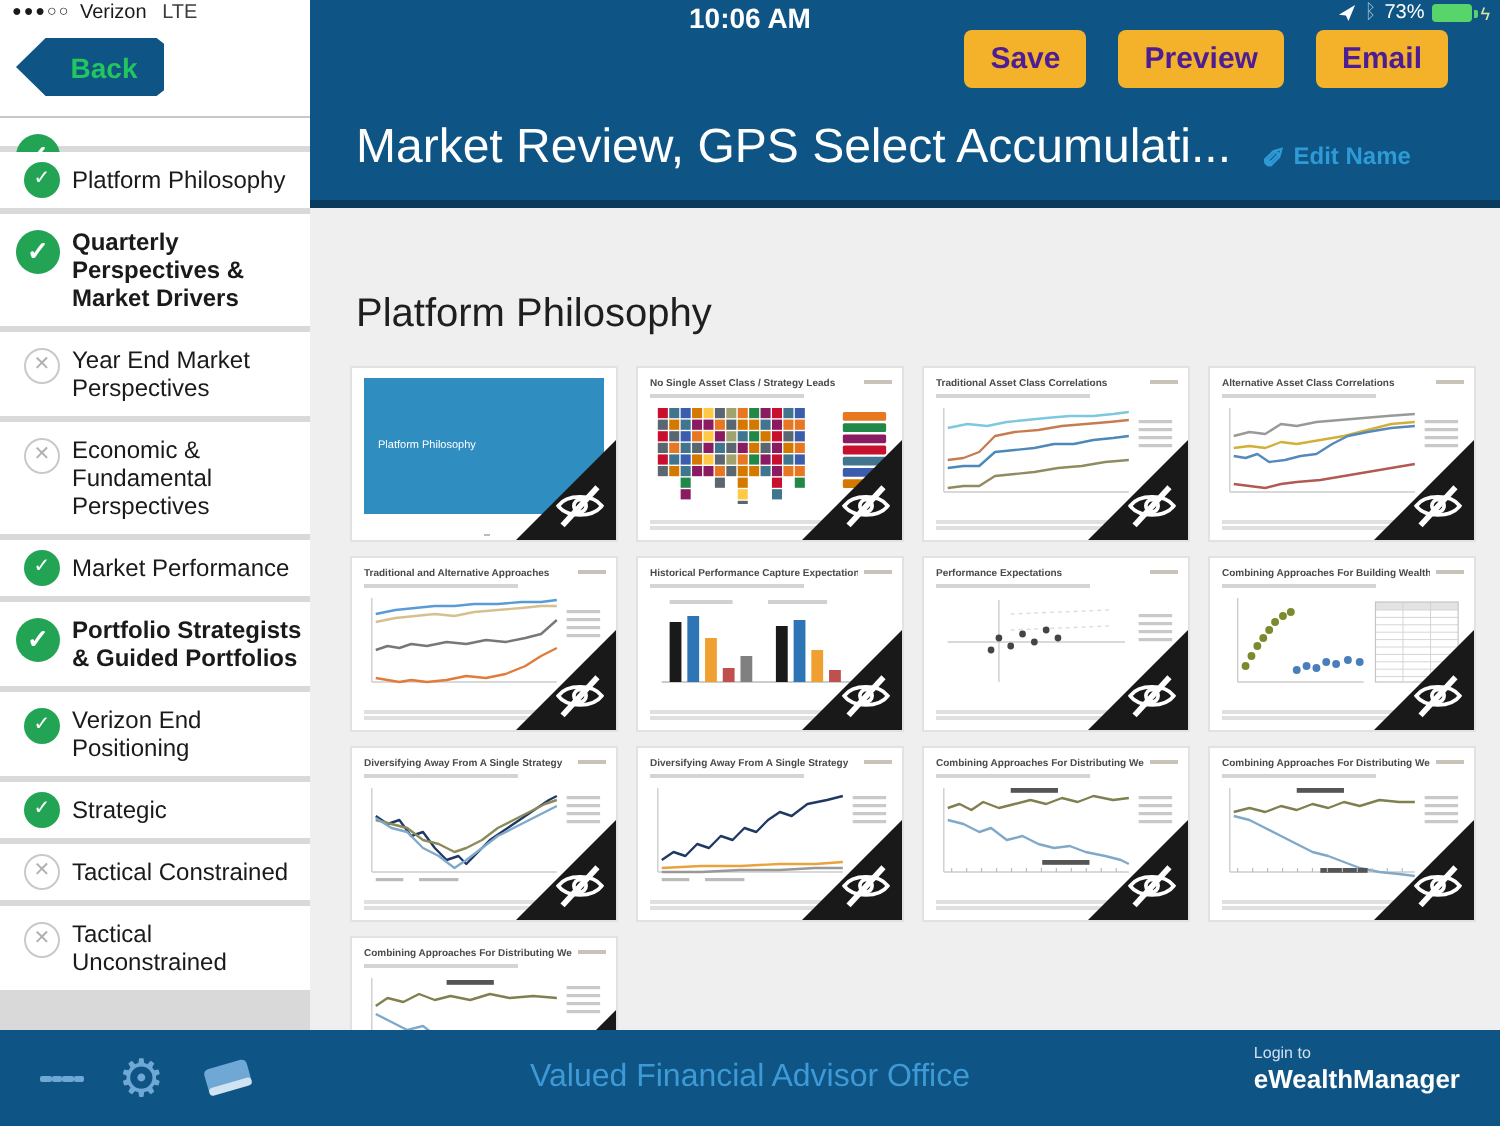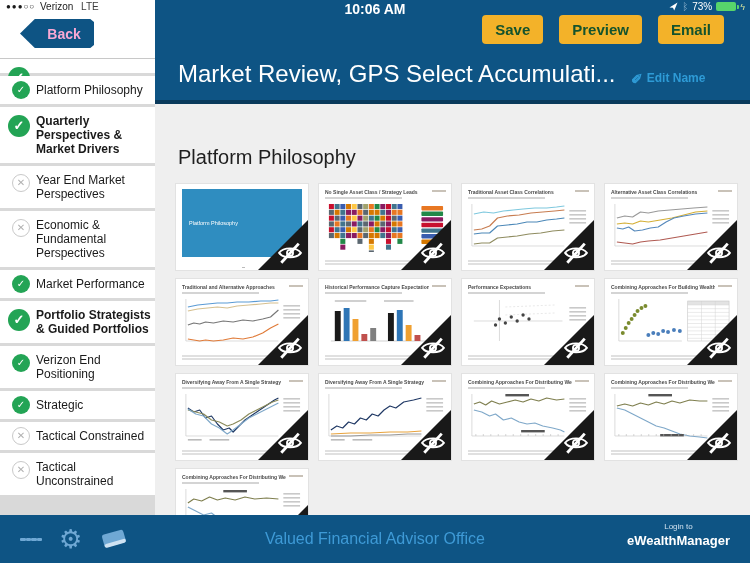--- a/index.html
+++ b/index.html
@@ -15,29 +15,29 @@
   .sb-time { position:absolute; left:50%; transform:translateX(-50%); top:1px; font-size:14px; font-weight:bold; color:#fff; }
   .sb-right { position:absolute; right:5px; top:1px; display:flex; align-items:center; gap:4px; color:#fff; font-size:10px; }
   .sb-bt { color:#8fb3cd; font-size:10px; }
   .sb-batt { width:20px; height:9px; background:#57d56b; border-radius:2px; position:relative; }
   .sb-batt::after { content:""; position:absolute; right:-3px; top:2.5px; width:2px; height:4px; background:#57d56b; border-radius:0 1px 1px 0; }
   .sb-bolt { color:#d8e6a0; font-size:9px; }
 
   
   #header { position:absolute; left:155px; top:0; width:595px; height:104px; background:#0E5484; border-bottom:4px solid #0A3A5C; z-index:10; }
   #hdr-buttons { position:absolute; top:15px; right:26px; display:flex; gap:16px; }
-  .hdr-btn { background:#F3B229; color:#14532d; border:none; border-radius:4px; font-family:"Liberation Sans",sans-serif; font-size:15px; font-weight:bold; padding:6px 13px; cursor:pointer; }
+  .hdr-btn { background:#F3B229; color:#4c1d95; border:none; border-radius:4px; font-family:"Liberation Sans",sans-serif; font-size:15px; font-weight:bold; padding:6px 13px; cursor:pointer; }
   #doc-title { position:absolute; left:23px; top:60px; width:445px; font-size:24px; color:#fff; white-space:nowrap; overflow:hidden; }
   #edit-name { position:absolute; left:476px; top:70px; color:#2E9BD6; font-size:12px; font-weight:bold; display:flex; align-items:center; gap:4px; cursor:pointer; }
   .pencil { display:inline-block; transform:scaleY(-1); font-size:14px; }
 
   
   #sidebar { position:absolute; left:0; top:0; width:155px; height:515px; background:#D9D9D9; z-index:20; }
   #sidebar-top { position:absolute; top:0; left:0; width:155px; height:59px; background:#fff; border-bottom:1px solid #c8c8c8; }
-  #back-btn { position:absolute; left:20px; top:19px; width:74px; height:29px; background:#0E5484; color:#f9a8d4; font-size:14px; font-weight:bold; border:none; clip-path:polygon(0% 50%, 20% 0%, 95% 0%, 100% 10%, 100% 90%, 95% 100%, 20% 100%); padding-left:14px; cursor:pointer; font-family:"Liberation Sans",sans-serif; }
+  #back-btn { position:absolute; left:8px; top:19px; width:74px; height:29px; background:#0E5484; color:#22c55e; font-size:14px; font-weight:bold; border:none; clip-path:polygon(0% 50%, 20% 0%, 95% 0%, 100% 10%, 100% 90%, 95% 100%, 20% 100%); padding-left:14px; cursor:pointer; font-family:"Liberation Sans",sans-serif; }
   #sidebar-items { position:absolute; top:59px; left:0; width:155px; }
   .sb-item { position:relative; background:#fff; padding:7px 4px 7px 36px; margin-bottom:3px; font-size:12px; line-height:14px; color:#1a1a1a; cursor:pointer; }
   .sb-item.bold { font-weight:bold; }
   .st-icon { position:absolute; border-radius:50%; display:flex; align-items:center; justify-content:center; }
   .st-done { background:#23A455; color:#fff; }
   .st-skip { background:#fff; border:1.5px solid #c9c9c9; color:#b0b0b0; }
   .icon-lg { left:8px; top:8px; width:22px; height:22px; font-size:13px; }
   .icon-sm { left:12px; top:50%; transform:translateY(-50%); width:18px; height:18px; font-size:10px; }
   .sb-item.multi .icon-sm { top:8px; transform:none; }
 
@@ -62,21 +62,21 @@
   .page-dot { position:absolute; left:50%; bottom:2px; width:3px; height:1.5px; background:#bbb; }
 
   
   #footer { position:absolute; left:0; bottom:0; width:750px; height:48px; background:#0E5484; z-index:30; }
   #footer-icons { position:absolute; left:20px; top:0; height:48px; display:flex; align-items:center; gap:17px; }
   .f-icon { cursor:pointer; display:flex; align-items:center; justify-content:center; }
   .hamburger { width:22px; }
   .hamburger div { height:3px; background:#6FA8D4; border-radius:1px; margin:2px 0; }
   .gear-glyph { color:#6FA8D4; font-size:26px; line-height:26px; }
   #office-name { position:absolute; left:50%; top:15px; transform:translateX(-50%); color:#3E9AD6; font-size:16px; white-space:nowrap; }
-  #brand { position:absolute; right:20px; top:7px; text-align:center; color:#fff; }
+  #brand { position:absolute; right:20px; top:7px; text-align:left; color:#fff; }
   #brand .login-to { font-size:8px; color:#cfe0ee; display:block; }
   #brand .brand-name { font-size:13px; font-weight:bold; }
 </style>
 </head>
 <body>
 
 <div id="statusbar">
   <div class="sb-left">
     <span class="sb-dots">●●●○○</span>
     <span class="sb-carrier">Verizon</span>

